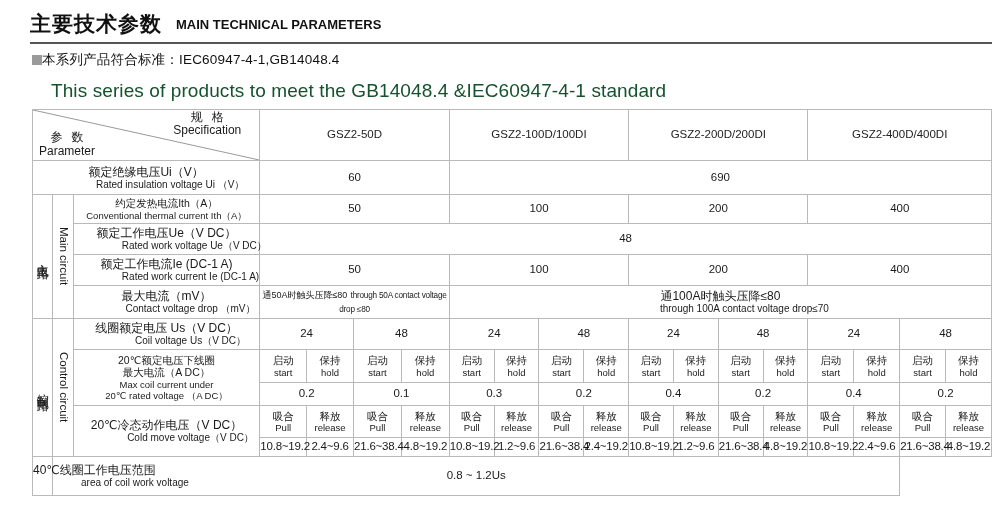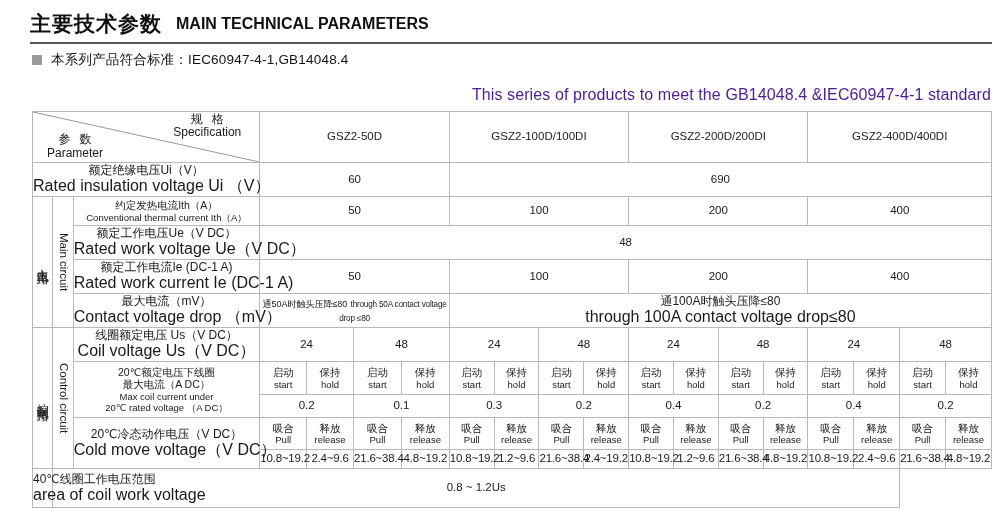--- a/index.html
+++ b/index.html
@@ -8,54 +8,54 @@
     background:#ffffff;
     font-family:"Liberation Sans","DejaVu Sans",sans-serif;
     color:#1a1a1a;
     overflow:hidden;
   }
   .page{position:relative;width:997px;height:511px;box-sizing:border-box;padding:8px 6px 0 30px;}
 
   
   .title-row{display:flex;align-items:center;gap:14px;margin:2px 0 0 0;}
   .title-cn{font-size:21px;font-weight:bold;letter-spacing:1px;color:#111;}
-  .title-en{font-size:16px;font-weight:bold;letter-spacing:0px;color:#111;}
+  .title-en{font-size:13px;font-weight:bold;letter-spacing:0px;color:#111;}
   .title-underline{height:2px;background:#555;width:962px;margin:4px 0 7px 0;}
 
-  .std-row{display:flex;align-items:center;gap:9px;margin:0 0 17px 2px;}
+  .std-row{display:flex;align-items:center;margin:0 0 11px 2px;}
   .bullet{width:10px;height:10px;background:#9a9a9a;display:inline-block;}
   .std-cn{font-size:13.5px;color:#111;letter-spacing:.2px;}
-  .std-en{font-size:16px;color:#4c1d95;margin:0 0 7px 21px;letter-spacing:.1px;text-align:right;}
+  .std-en{font-size:19px;color:#14532d;margin:0 0 7px 21px;letter-spacing:.1px;}
 
   
   table.spec{border-collapse:collapse;table-layout:fixed;width:960px;margin-left:2px;}
   table.spec td{
     border:1px solid #b9b9b9;
     font-size:11.5px;
     text-align:center;
     vertical-align:middle;
     padding:0;
     background:#ffffff;
     line-height:1.18;
   }
   td.head{background:#ececec;font-size:12.5px;color:#222;height:50px;}
   td.lbl{background:#ececec;text-align:left;padding:2px 3px 2px 5px;line-height:1.2;}
   td.side{background:#ececec;width:20px;}
   .cn{font-size:12px;display:block;white-space:nowrap;}
-  .en{font-size:16px;display:block;white-space:nowrap;}
+  .en{font-size:10px;display:block;white-space:nowrap;margin-left:48px;}
   .cn-sm{font-size:10.5px;display:block;white-space:nowrap;text-align:center;}
   .en-sm{font-size:9.5px;display:block;white-space:nowrap;}
 
   
   .corner{position:relative;background:#ececec;height:50px;}
   .corner .diag{position:absolute;left:0;top:0;width:100%;height:100%;}
   .corner .spec-lbl{position:absolute;right:18px;top:1px;text-align:center;line-height:1.12;}
   .corner .spec-lbl .c1{font-size:12px;letter-spacing:9px;padding-left:9px;display:block;}
   .corner .spec-lbl .c2{font-size:12px;display:block;}
-  .corner .par-lbl{position:absolute;left:14px;bottom:2px;text-align:center;line-height:1.12;}
+  .corner .par-lbl{position:absolute;left:6px;bottom:2px;text-align:center;line-height:1.12;}
   .corner .par-lbl .c1{font-size:12px;letter-spacing:9px;padding-left:9px;display:block;}
   .corner .par-lbl .c2{font-size:12px;display:block;}
 
   
   .vert{writing-mode:vertical-rl;text-orientation:mixed;font-size:11.5px;white-space:nowrap;
         display:inline-block;line-height:1;}
   .vert-cn{writing-mode:vertical-rl;text-orientation:upright;font-size:12px;white-space:nowrap;
         display:inline-block;line-height:1.35;letter-spacing:2px;}
   .vwrap{display:flex;align-items:center;justify-content:center;height:100%;gap:0px;}
 
@@ -179,21 +179,21 @@
       <td class="lbl" style="height:32px">
         <span class="cn">最大电流（mV）</span>
         <span class="en">Contact voltage drop （mV）</span>
       </td>
       <td class="drop-cell" colspan="4">
         <span class="tiny">通50A时触头压降≤80</span>
         <span class="tiny2">through 50A contact voltage drop ≤80</span>
       </td>
       <td class="drop-cell ctr" colspan="12">
         <span class="cn">通100A时触头压降≤80</span>
-        <span class="en">through 100A contact voltage drop≤80</span>
+        <span class="en">through 100A contact voltage drop≤70</span>
       </td>
     </tr>
 
     <tr>
       <td class="side" rowspan="5">
         <div class="vwrap">
               <span class="vert-cn">控制电路</span>
             </div>
       </td>
       <td class="side" rowspan="5">

